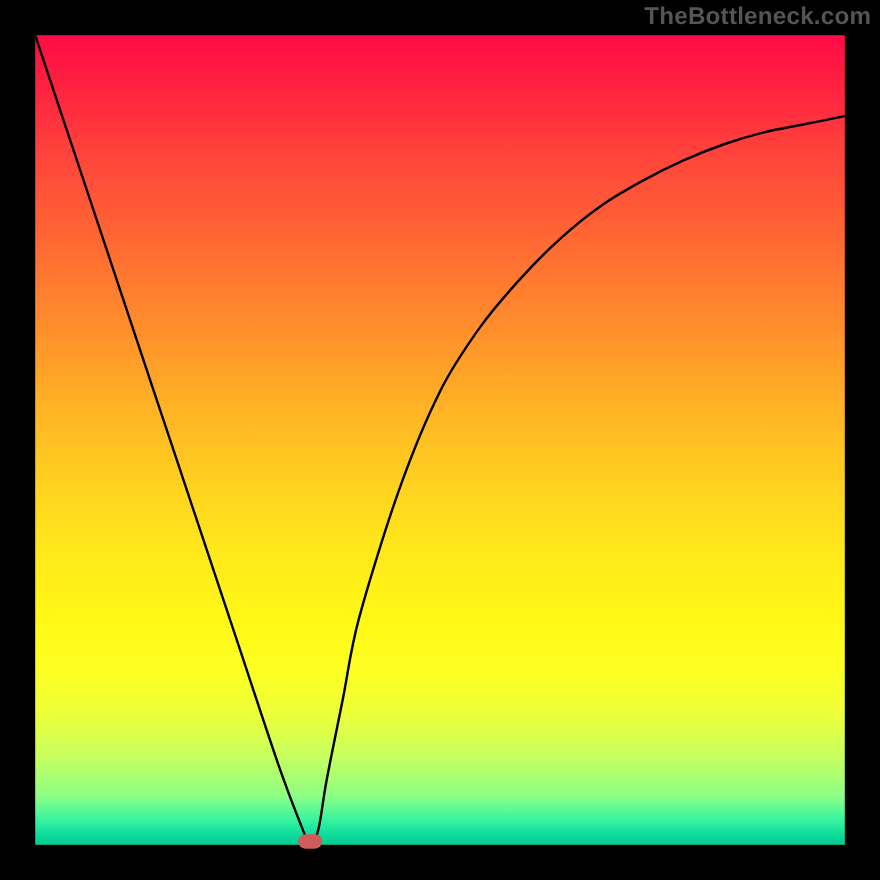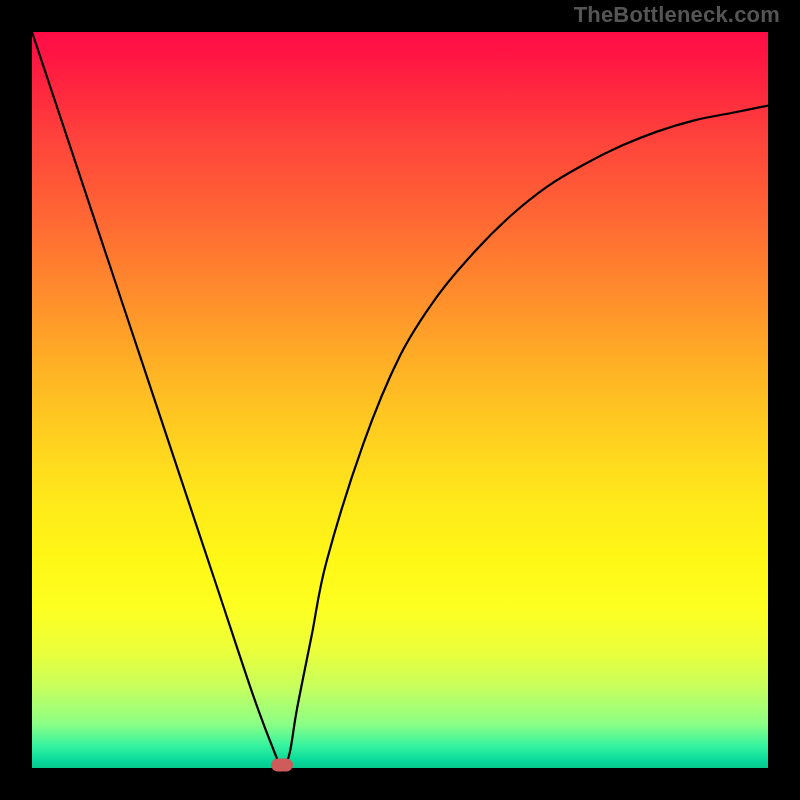--- a/index.html
+++ b/index.html
@@ -13,21 +13,21 @@
   }
   .frame {
     position: relative;
     width: 800px;
     height: 800px;
     background: #000;
   }
   .attribution {
     position: absolute;
     top: 2px;
-    right: 20px;
+    right: 8px;
     color: #555;
     font-size: 22px;
     font-weight: 600;
     letter-spacing: 0.2px;
     z-index: 10;
   }
   .plot {
     position: absolute;
     left: 32px;
     top: 32px;

